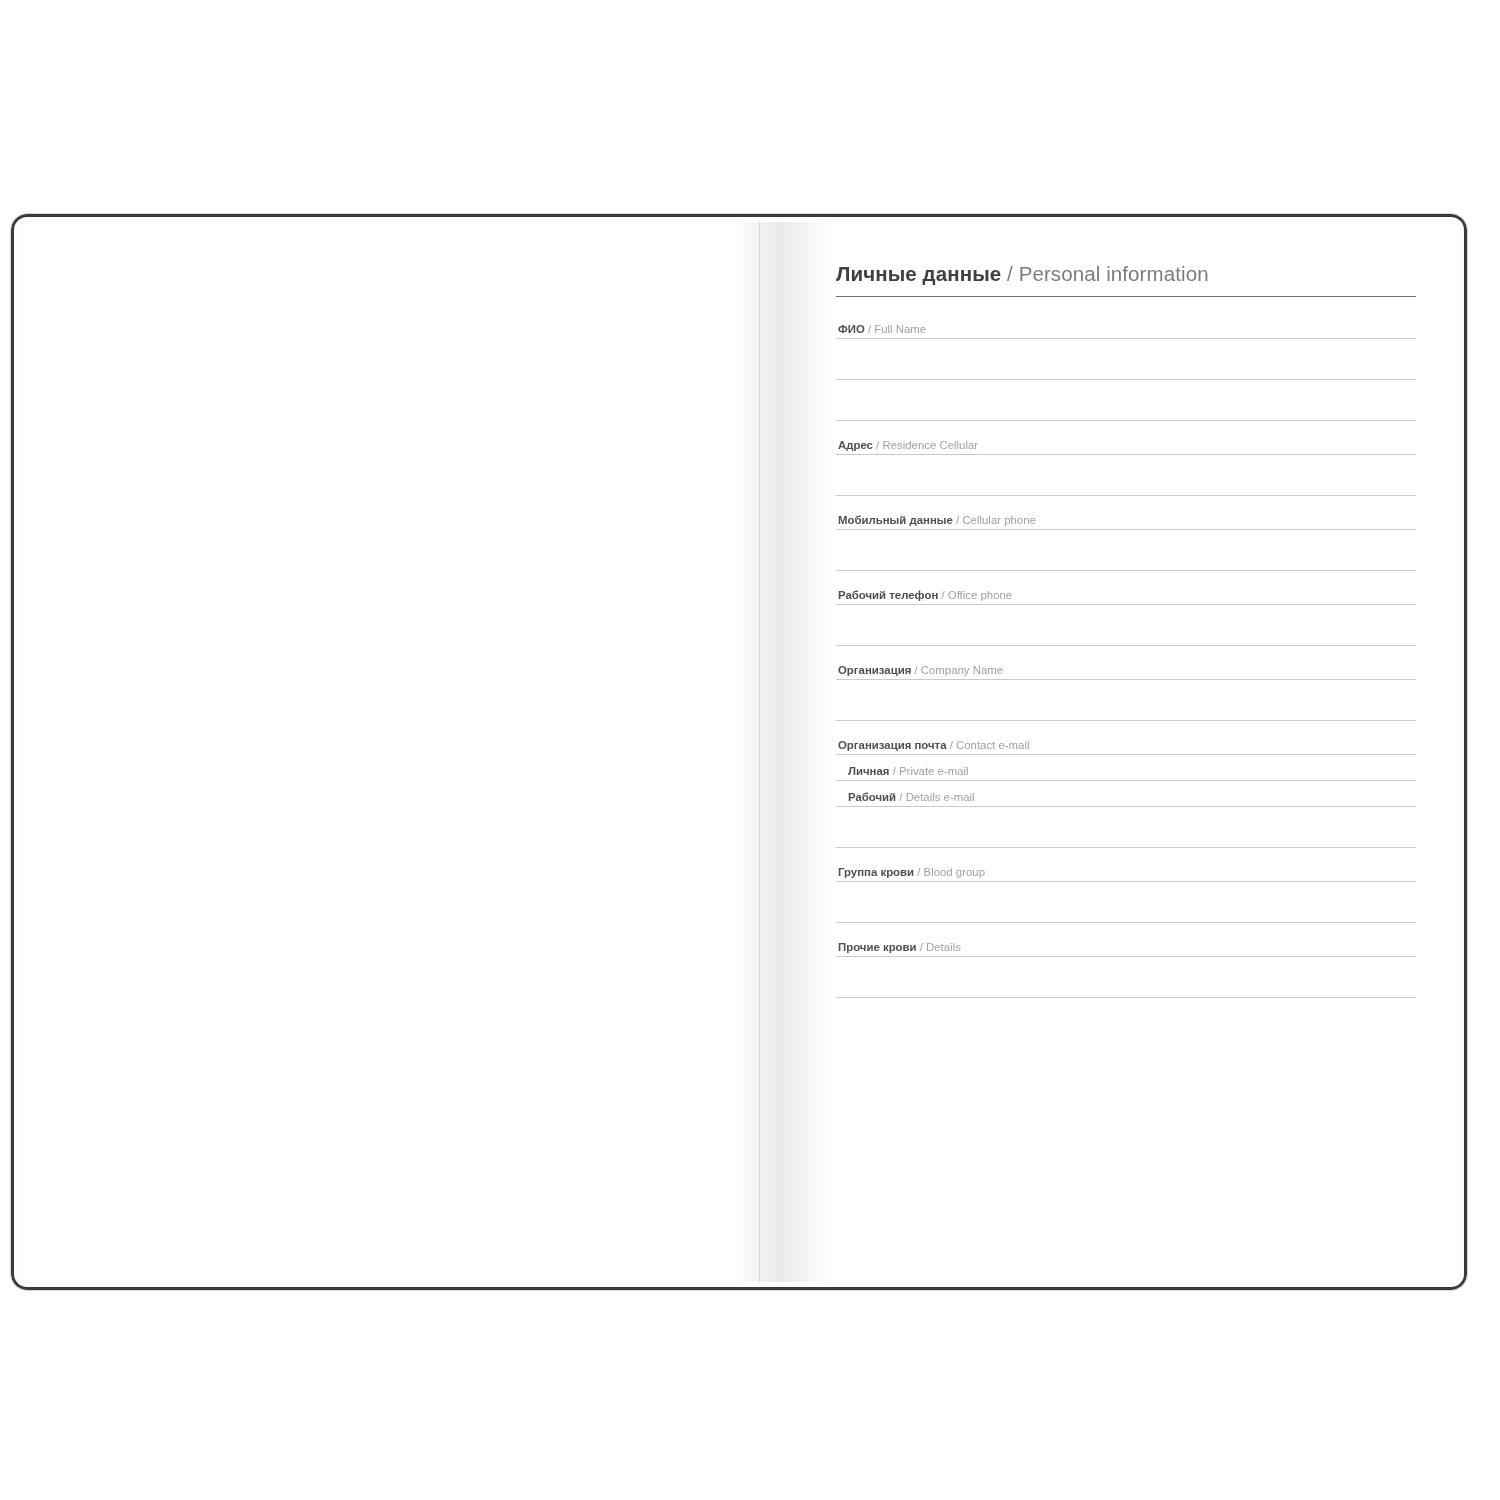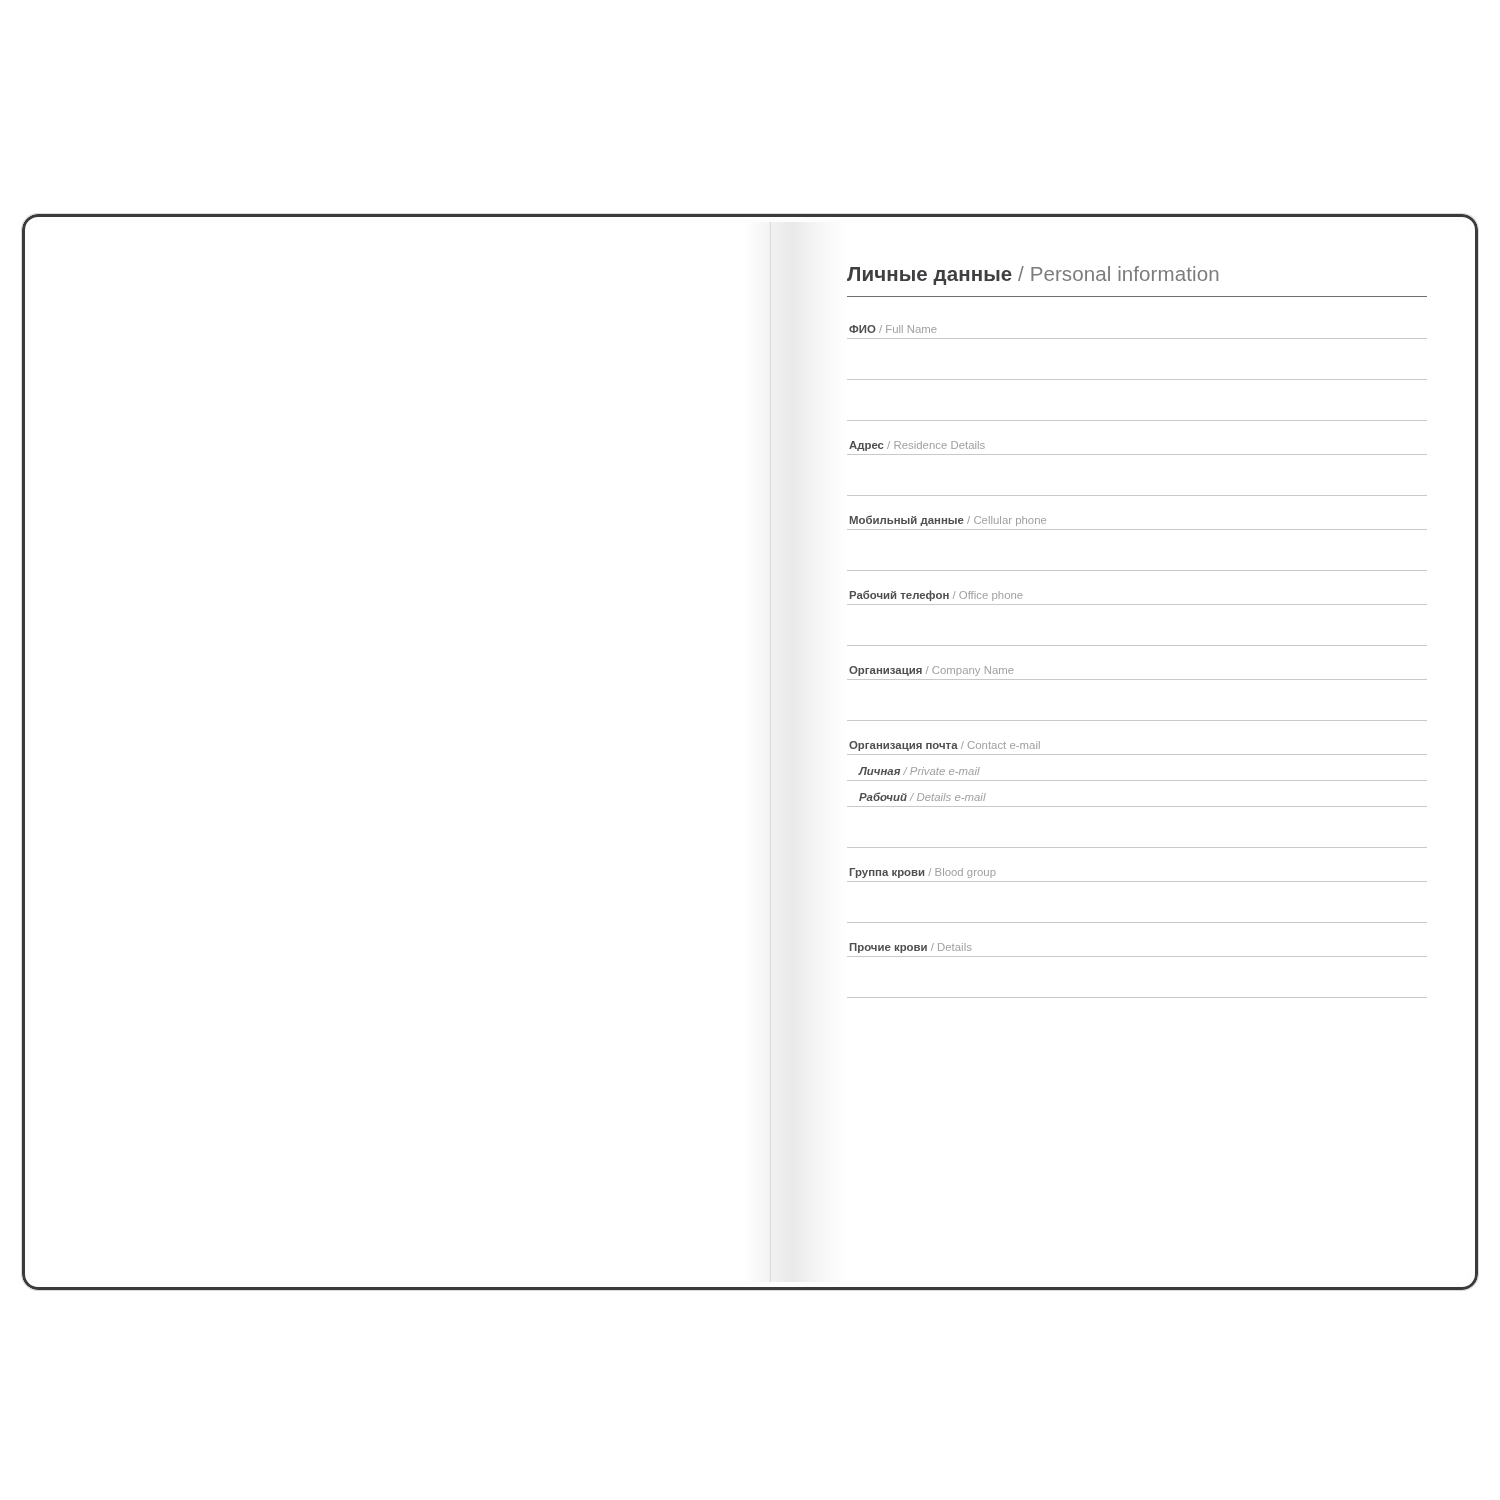--- a/index.html
+++ b/index.html
@@ -18,21 +18,21 @@
   .stage {
     position: absolute;
     left: 0; top: 0;
     width: 1500px;
     height: 1500px;
     background: #ffffff;
   }
 
   .notebook {
     position: absolute;
-    left: 22px;
+    left: 11px;
     top: 214px;
     width: 1456px;
     height: 1076px;
     border-radius: 16px;
     background: #fdfdfd;
     box-shadow: 0 0 0 1px #d9d9d9;
     overflow: hidden;
   }
 
   
@@ -131,21 +131,21 @@
     height: 0;
     border-bottom: 1px solid #c9c9cb;
   }
   .rule.spacer { margin-top: 40px; }
   .rule.tight  { margin-top: 28px; }
 
   .gap-lg { height: 26px; }
   .gap-md { height: 18px; }
   .gap-sm { height: 10px; }
 
-  .indent { padding-left: 12px; font-style: italic; }
+  .indent { padding-left: 12px; }
 </style>
 </head>
 <body>
 
 <div class="stage">
 
   <div class="notebook">
 
     <div class="page page-left"></div>
 
@@ -163,21 +163,21 @@
             <span class="ru">ФИО</span><span class="en"> / </span><span class="en">Full Name</span>
           </div>
           <div class="rule"></div>
           <div class="rule spacer"></div>
           <div class="rule spacer"></div>
         </div>
 
         <div class="block">
           <div class="gap-md"></div>
           <div class="field-label">
-            <span class="ru">Адрес</span><span class="en"> / </span><span class="en">Residence Details</span>
+            <span class="ru">Адрес</span><span class="en"> / </span><span class="en">Residence Cellular</span>
           </div>
           <div class="rule"></div>
           <div class="rule spacer"></div>
         </div>
 
         <div class="block">
           <div class="gap-md"></div>
           <div class="field-label">
             <span class="ru">Мобильный данные</span><span class="en"> / </span><span class="en">Cellular phone</span>
           </div>

